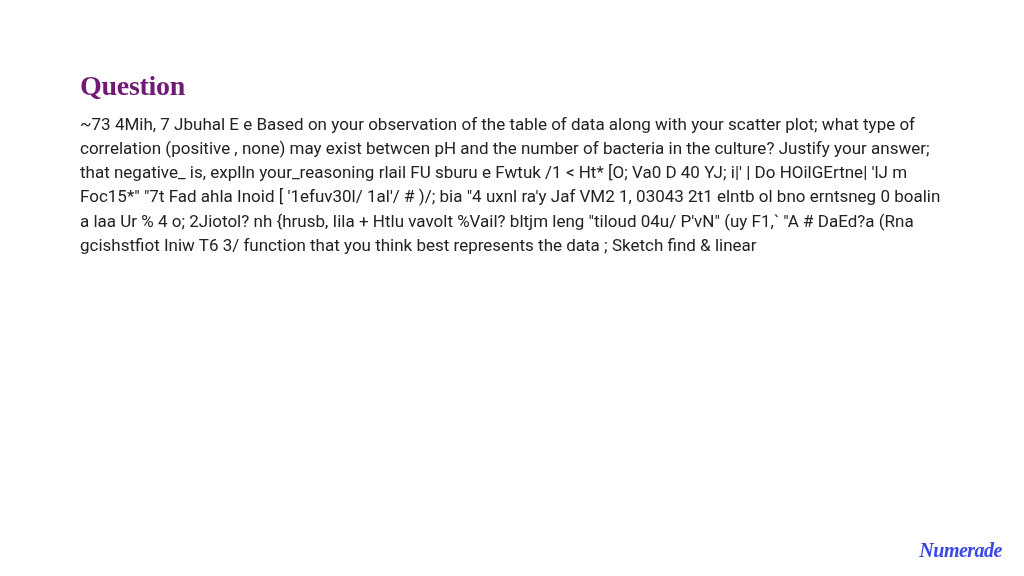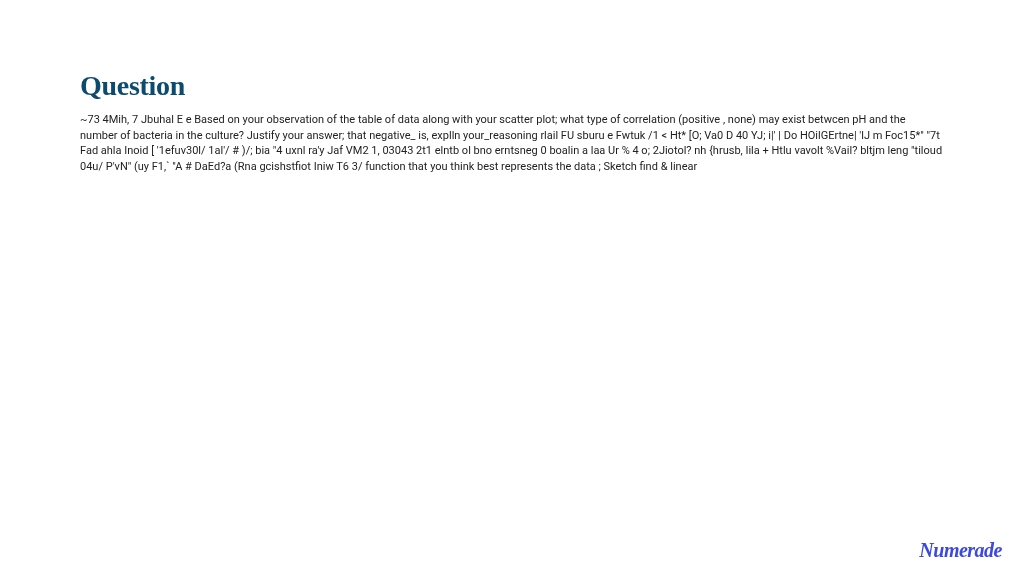--- a/index.html
+++ b/index.html
@@ -18,24 +18,24 @@
   }
   .content {
     padding: 70px 80px 0 80px;
   }
   .heading {
     font-size: 28px;
     font-weight: 700;
     font-family: Georgia, "Times New Roman", serif;
     letter-spacing: -0.3px;
     margin-bottom: 10px;
-    color: #0c4a6e;
+    color: #701a75;
   }
   .body-text {
-    font-size: 11px;
+    font-size: 17px;
     line-height: 1.42;
     color: #222;
     font-weight: 400;
   }
   .brand {
     position: absolute;
     right: 22px;
     bottom: 14px;
     font-family: Georgia, "Times New Roman", serif;
     font-size: 20px;

